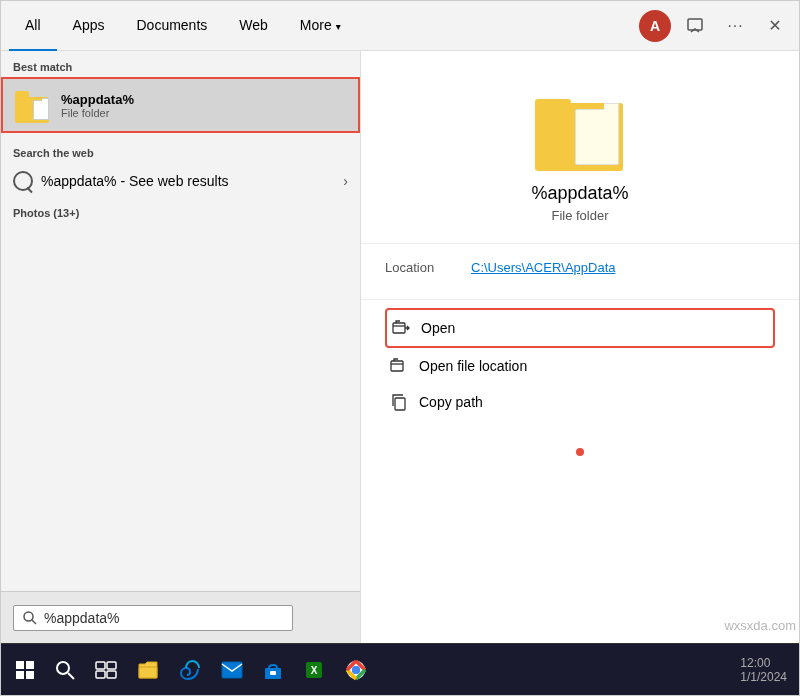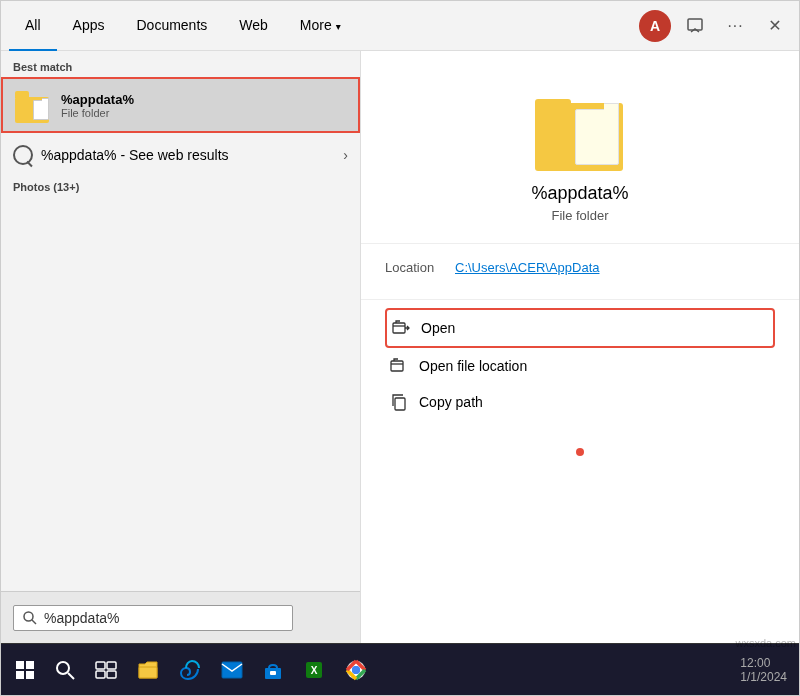--- a/index.html
+++ b/index.html
@@ -338,20 +338,21 @@
     }
 
     
     .details-section {
       padding: 16px 24px;
       border-bottom: 1px solid #eee;
     }
     .detail-row {
       display: flex;
       align-items: center;
+      gap: 16px;
       margin-bottom: 8px;
     }
     .detail-label {
       font-size: 13px;
       color: #555;
       min-width: 70px;
     }
     .detail-value {
       font-size: 13px;
       color: #0078d4;
@@ -424,23 +425,23 @@
 
     .taskbar-icons {
       display: flex;
       align-items: center;
       margin-left: auto;
     }
 
     
     .watermark {
       position: absolute;
-      bottom: 47px;
+      bottom: 63px;
       right: 4px;
-      font-size: 11px;
+      font-size: 13px;
       color: rgba(0,0,0,0.3);
     }
 
     
     .chevron-down::after {
       content: '▾';
       font-size: 10px;
     }
   </style>
 </head>
@@ -495,20 +496,21 @@
           <div class="folder-tab"></div>
           <div class="folder-body"></div>
           <div class="folder-page"></div>
         </div>
         <div class="item-text-group">
           <span class="item-name">%appdata%</span>
           <span class="item-type">File folder</span>
         </div>
       </div>
 
+      <div class="section-label">Search the web</div>
 
       <div class="web-search-item">
         <div class="search-circle"></div>
         <span class="web-search-text">%appdata% - See web results</span>
         <span class="chevron-right">›</span>
       </div>
 
       <div class="photos-label">Photos (13+)</div>
 
       <div style="flex:1"></div>

